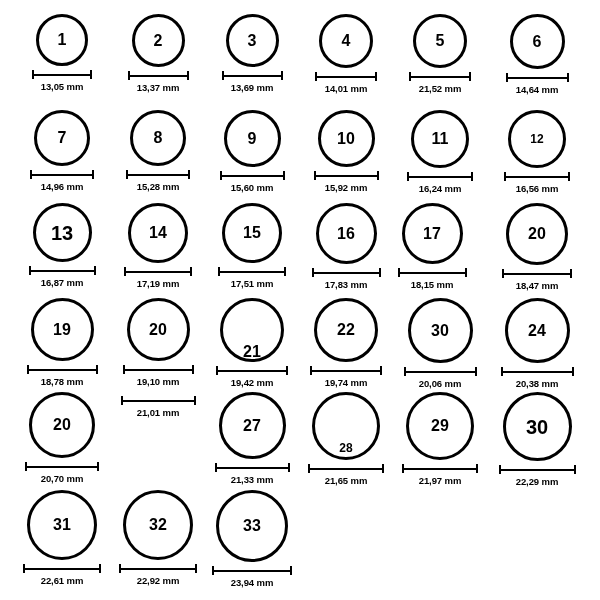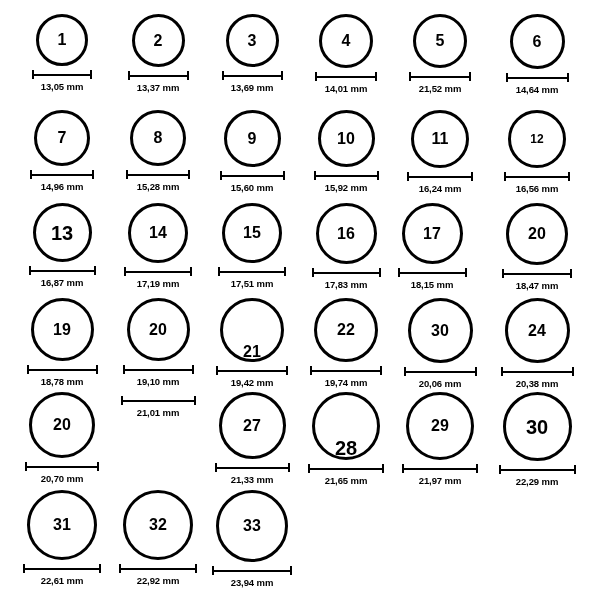--- a/index.html
+++ b/index.html
@@ -364,21 +364,21 @@
       </div>
       <div class="measure" style="width: 75px;">
         <div class="bar"></div>
         <div class="tick left"></div>
         <div class="tick right"></div>
       </div>
       <div class="ring-mm">21,33 mm</div>
     </div>
     <div class="ring-cell" style="left: 302px; top: 392px; width: 88px;">
       <div class="ring-circle" style="width: 68px; height: 68px;">
-        <span class="ring-size" style="font-size: 20px; margin-top: 44px;">28</span>
+        <span class="ring-size" style="font-size: 12px; margin-top: 44px;">28</span>
       </div>
       <div class="measure" style="width: 76px;">
         <div class="bar"></div>
         <div class="tick left"></div>
         <div class="tick right"></div>
       </div>
       <div class="ring-mm">21,65 mm</div>
     </div>
     <div class="ring-cell" style="left: 396px; top: 392px; width: 88px;">
       <div class="ring-circle" style="width: 68px; height: 68px;">

